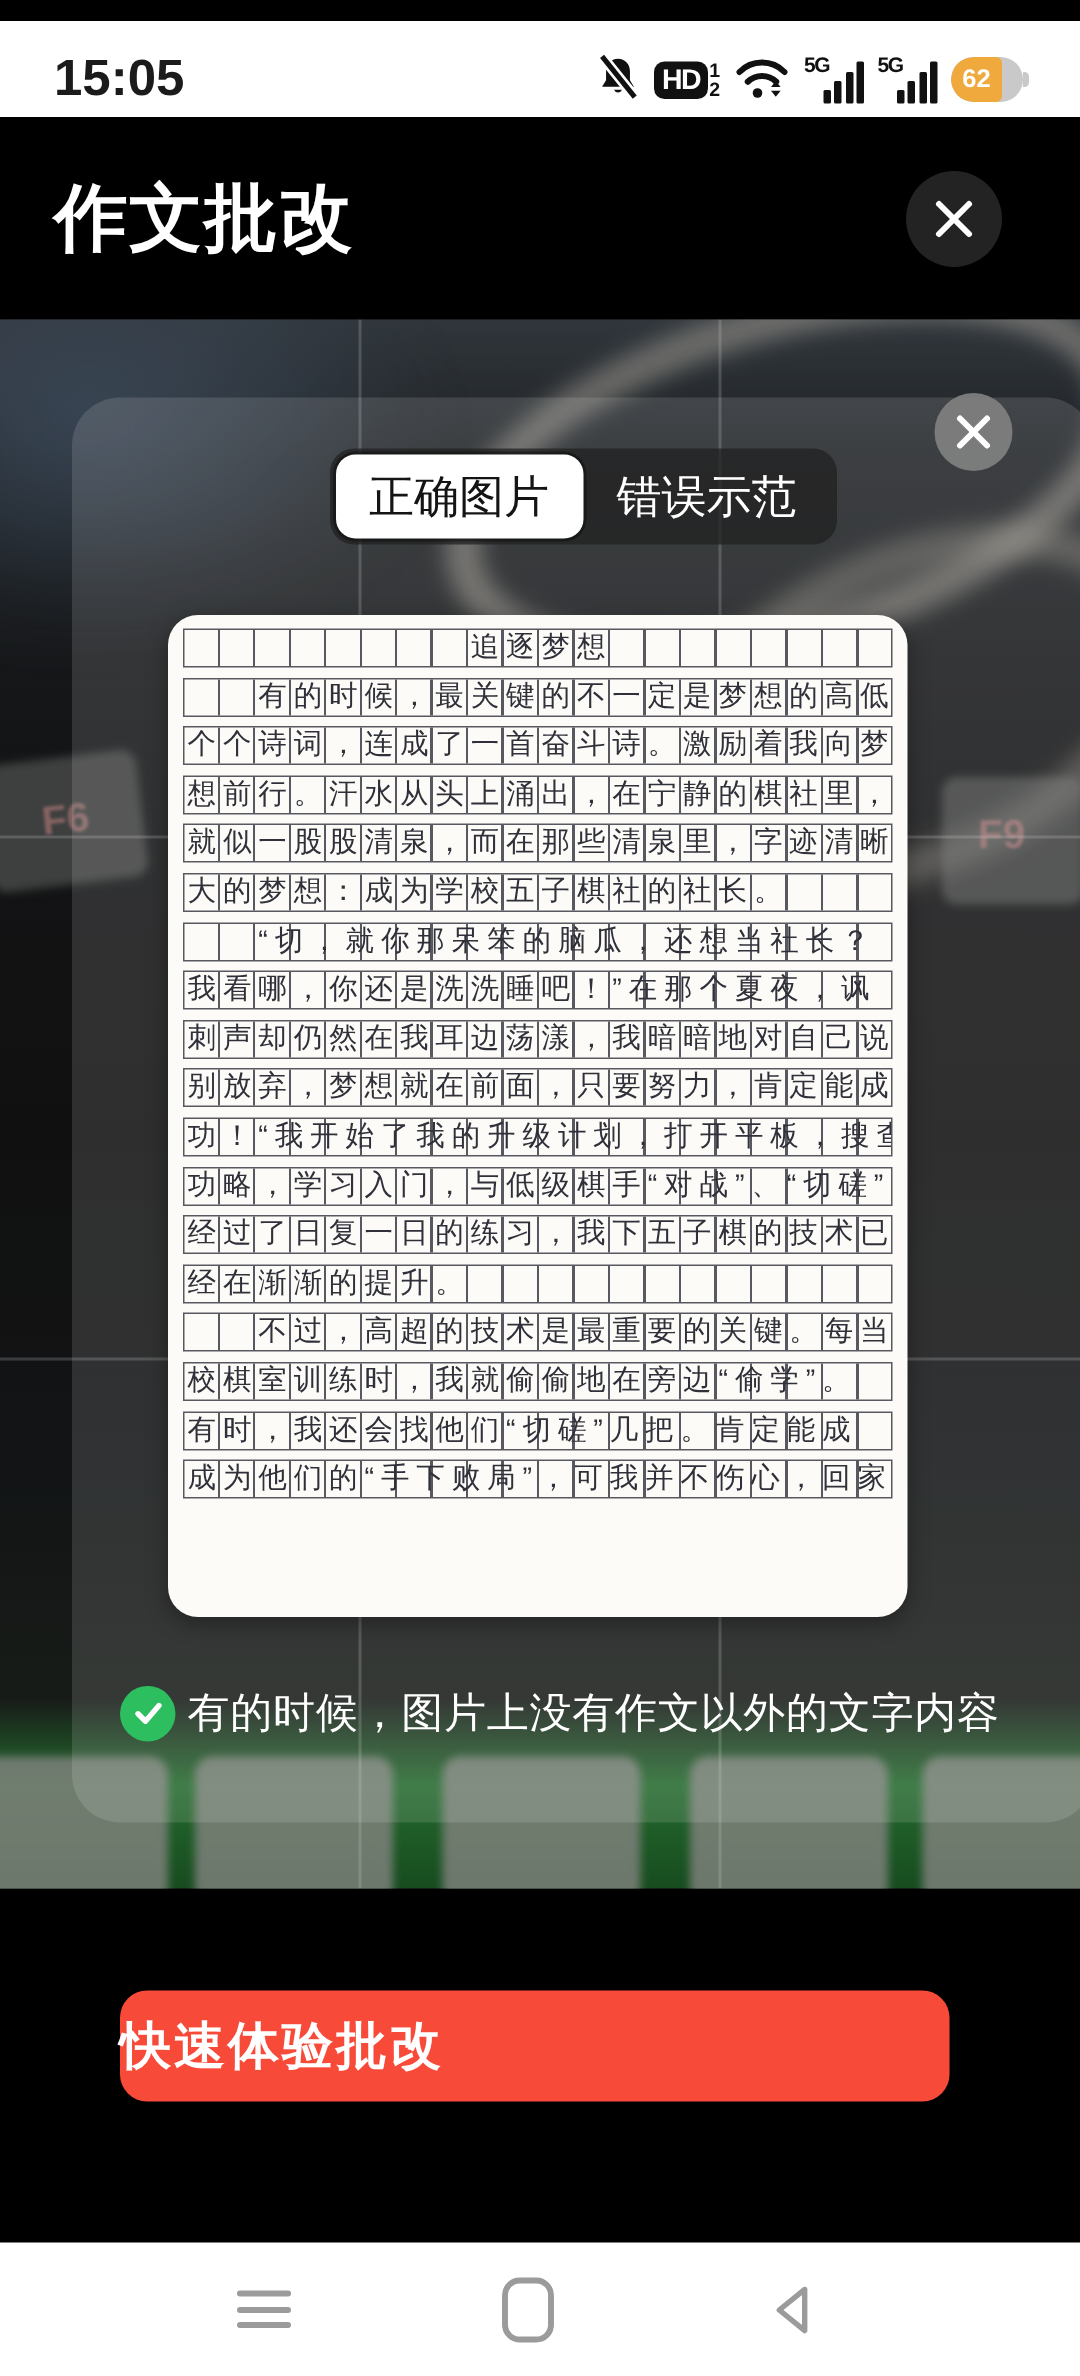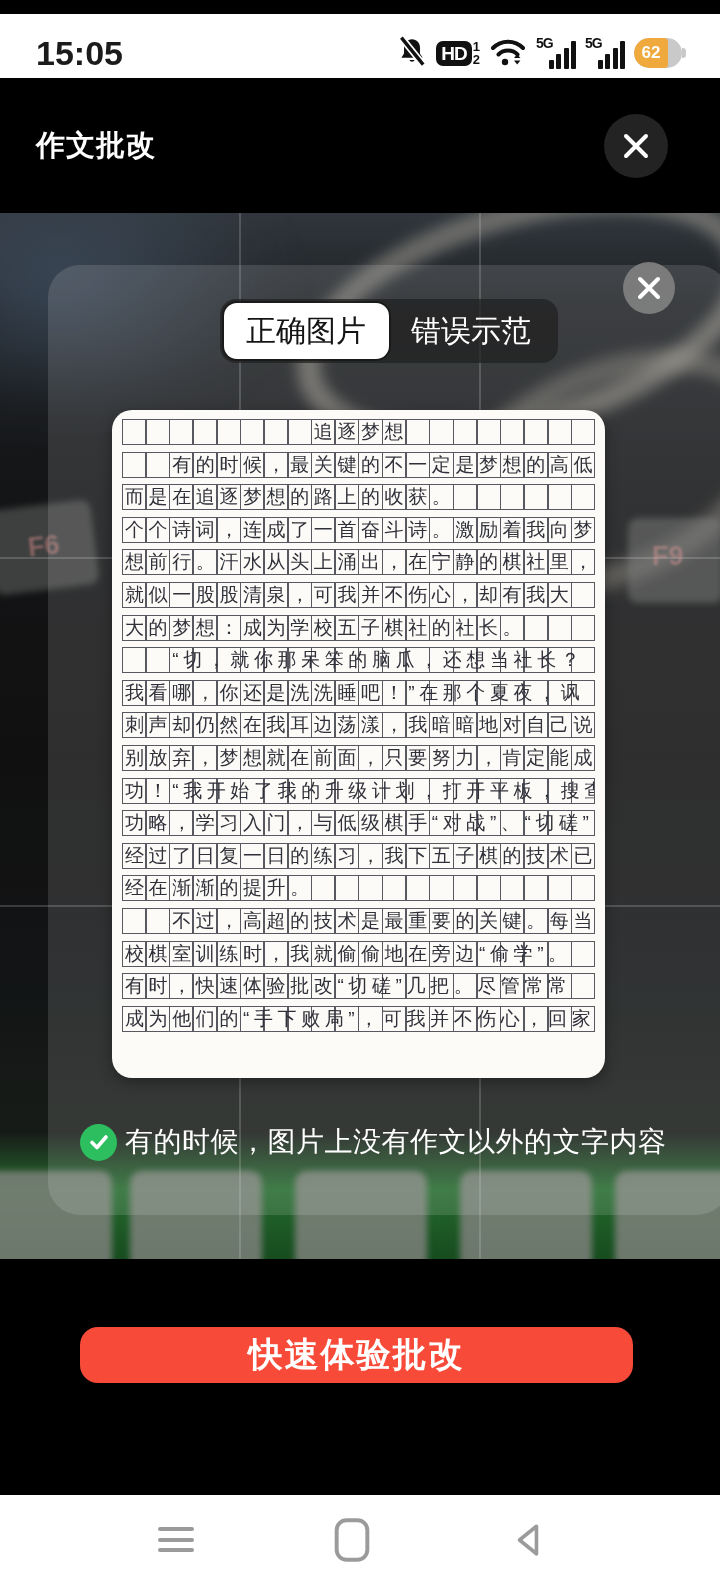--- a/index.html
+++ b/index.html
@@ -24,21 +24,21 @@
   .sig .b1{height:9px;} .sig .b2{height:15px;} .sig .b3{height:21px;} .sig .b4{height:28px;}
   .battery { position:relative; width:52px; height:30px; }
   .bat-body { position:absolute; left:0; top:0; width:48px; height:30px; background:#c9c9c9; border-radius:15px; overflow:hidden; }
   .bat-fill { position:absolute; left:0; top:0; height:30px; width:34px; background:#F0A93C;
               display:flex; align-items:center; justify-content:center; border-radius:15px 4px 4px 15px; }
   .bat-fill span { color:#fff; font-size:17px; font-weight:bold; }
   .bat-cap { position:absolute; right:0; top:10px; width:4px; height:10px; background:#c9c9c9; border-radius:0 3px 3px 0; }
 
   
   #appheader { left:0; top:78px; width:720px; height:135px; background:#000; }
-  #page-title { left:36px; top:50%; transform:translateY(-50%); color:#fff; font-size:29px; font-weight:bold; letter-spacing:1px; }
+  #page-title { left:36px; top:50%; transform:translateY(-50%); color:#fff; font-size:49px; font-weight:bold; letter-spacing:1px; }
   #header-close { left:604px; top:36px; width:64px; height:64px; border-radius:50%; background:#232323;
                   display:flex; align-items:center; justify-content:center; cursor:pointer; }
 
   
   #photo { left:0; top:213px; width:720px; height:1046px; overflow:hidden;
            background:linear-gradient(180deg,#3b4249 0%,#262a2e 9%,#191a1c 26%,#141415 52%,#17191a 72%,#1d221e 88%,#232a24 100%); }
   .cable { border-radius:50%; border:24px solid rgba(205,200,188,0.5); filter:blur(7px); }
   #cable1 { left:290px; top:-10px; width:470px; height:230px; transform:rotate(-16deg); }
   #cable2 { left:430px; top:150px; width:360px; height:220px; border-color:rgba(190,184,172,0.38); transform:rotate(-24deg); }
   #bluetint { left:-40px; top:-20px; width:330px; height:230px; filter:blur(22px);
@@ -78,22 +78,22 @@
   .row span { position:absolute; left:2px; top:1px; line-height:22px; font-size:19px; font-weight:500;
               letter-spacing:4.6px; color:#30303a; white-space:nowrap; }
 
   
   #note { left:32px; top:858px; display:flex; align-items:center; gap:8px; width:580px; }
   #check-circle { width:37px; height:37px; min-width:37px; border-radius:50%; background:#2DBE5F;
                   display:flex; align-items:center; justify-content:center; }
   #note-text { color:#fff; font-size:28px; font-weight:500; white-space:nowrap; letter-spacing:0.5px; }
 
   
-  #cta { left:80px; top:1327px; width:553px; height:56px; border-radius:18px; background:#F84A38;
-         display:flex; align-items:center; justify-content:center; cursor:pointer; }
+  #cta { left:80px; top:1327px; width:553px; height:74px; border-radius:18px; background:#F84A38;
+         display:flex; align-items:center; cursor:pointer; }
   #cta span { color:#fff; font-size:34px; font-weight:bold; letter-spacing:2px; }
 
   
   #navbar { left:0; top:1495px; width:720px; height:89px; background:#fff; }
   .navbtn { position:absolute; top:0; width:90px; height:89px; display:flex; align-items:center; justify-content:center; cursor:pointer; }
   #nav-recents { left:131px; } #nav-home { left:307px; } #nav-back { left:483px; }
   .recent-lines { display:flex; flex-direction:column; gap:6.5px; }
   .recent-lines i { display:block; width:36px; height:4px; background:#9b9b9b; border-radius:2px; }
 </style>
 </head>
@@ -198,30 +198,27 @@
     </div>
 
     <div id="essay-paper" class="abs">
         <div class="row">
           <span>　　　　　　　　追逐梦想</span>
         </div>
         <div class="row">
           <span>　　有的时候，最关键的不一定是梦想的高低，</span>
         </div>
         <div class="row">
-          <span>而是在追逐梦想的路上的收获。</span>
-        </div>
-        <div class="row">
           <span>个个诗词，连成了一首奋斗诗。激励着我向梦</span>
         </div>
         <div class="row">
           <span>想前行。汗水从头上涌出，在宁静的棋社里，</span>
         </div>
         <div class="row">
-          <span>就似一股股清泉，可我并不伤心，却有我大</span>
+          <span>就似一股股清泉，而在那些清泉里，字迹清晰</span>
         </div>
         <div class="row">
           <span>大的梦想：成为学校五子棋社的社长。</span>
         </div>
         <div class="row">
           <span>　　“切，就你那呆笨的脑瓜，还想当社长？</span>
         </div>
         <div class="row">
           <span>我看哪，你还是洗洗睡吧！”在那个夏夜，讽</span>
         </div>
@@ -243,21 +240,21 @@
         <div class="row">
           <span>经在渐渐的提升。</span>
         </div>
         <div class="row">
           <span>　　不过，高超的技术是最重要的关键。每当</span>
         </div>
         <div class="row">
           <span>校棋室训练时，我就偷偷地在旁边“偷学”。</span>
         </div>
         <div class="row">
-          <span>有时，快速体验批改“切磋”几把。尽管常常</span>
+          <span>有时，我还会找他们“切磋”几把。肯定能成</span>
         </div>
         <div class="row">
           <span>成为他们的“手下败局”，可我并不伤心，回家</span>
         </div>
       </div>
 
     <div id="note" class="abs">
       <div id="check-circle" style="background: rgb(45, 190, 95);">
         <svg width="22" height="22" viewBox="0 0 22 22">
           <path d="M4 11.5 L9 16.5 L18 6" fill="none" stroke="#fff" stroke-width="3.6" stroke-linecap="round" stroke-linejoin="round"></path>

